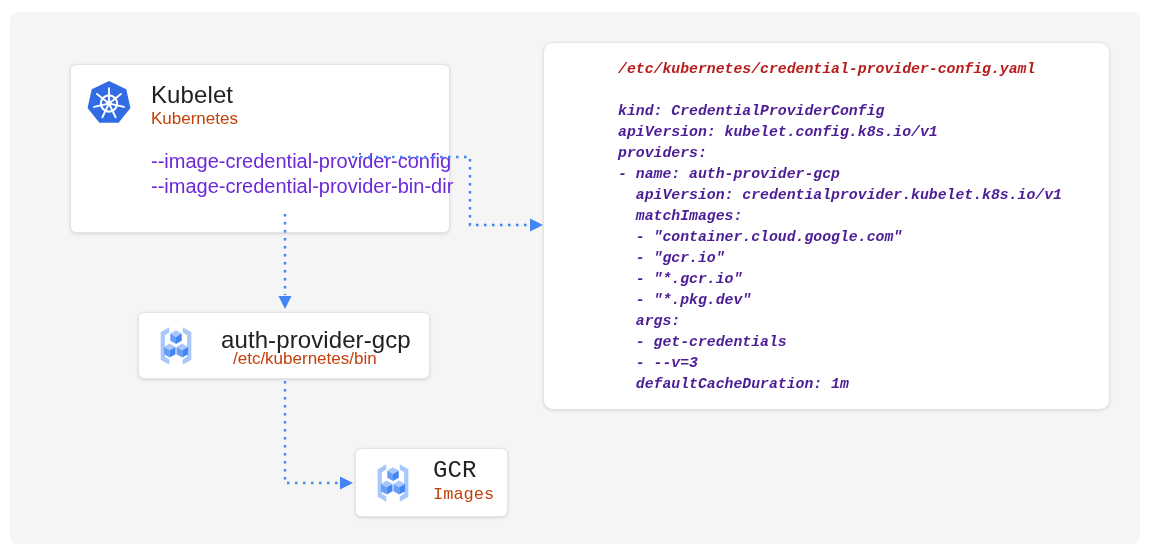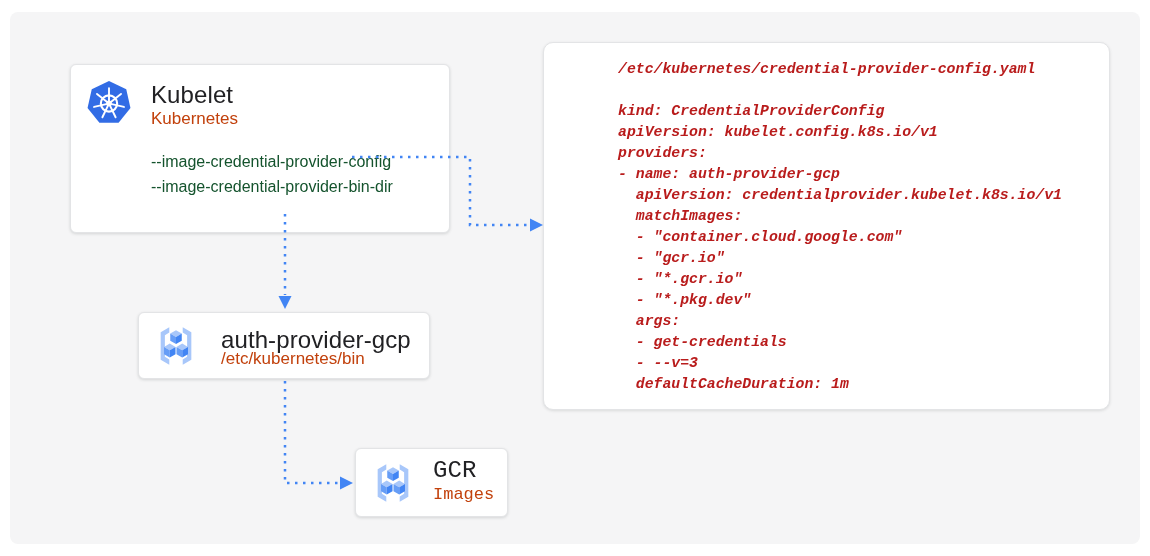--- a/index.html
+++ b/index.html
@@ -17,29 +17,29 @@
   .node .icon { position: absolute; }
   .node-kubelet .icon { left: 15px; top: 15px; width: 46px; height: 46px; }
   .node-auth .icon { left: 14px; top: 10px; width: 46px; height: 46px; }
   .node-gcr .icon { left: 14px; top: 11px; width: 46px; height: 46px; }
 
   .node-title { position: absolute; font-size: 24px; line-height: 22px; color: #212124; letter-spacing: 0.1px; white-space: nowrap; }
   .node-subtitle { position: absolute; font-size: 17px; line-height: 21px; color: #c2410c; white-space: nowrap; }
   .node-kubelet .node-title { left: 80px; top: 19px; }
   .node-kubelet .node-subtitle { left: 80px; top: 43px; }
   .node-auth .node-title { left: 82px; top: 16px; }
-  .node-auth .node-subtitle { left: 82px; top: 35px; }
+  .node-auth .node-subtitle { left: 94px; top: 35px; }
   .node-gcr .node-title { left: 77px; top: 11px; }
   .node-gcr .node-subtitle { left: 77px; top: 35px; }
 
-  .flags { position: absolute; left: 80px; top: 84px; font-size: 16px; line-height: 25px; color: #14532d; white-space: nowrap; }
+  .flags { position: absolute; left: 80px; top: 84px; font-size: 20px; line-height: 25px; color: #6d28d9; white-space: nowrap; }
 
   .codebox { position: absolute; left: 543px; top: 42px; width: 567px; height: 368px; background: #ffffff; border: 1px solid #e3e4e6; border-radius: 10px; box-shadow: 0 1px 3px rgba(60,64,67,0.15); padding: 16px 18px 0 74px; z-index: 2; }
   .filename { font-family: "Liberation Mono", monospace; font-style: italic; font-weight: bold; font-size: 14.8px; line-height: 21px; color: #b91c1c; white-space: pre; }
-  .yaml { font-family: "Liberation Mono", monospace; font-style: italic; font-weight: bold; font-size: 14.8px; line-height: 21px; color: #b91c1c; margin-top: 21px; white-space: pre; }
+  .yaml { font-family: "Liberation Mono", monospace; font-style: italic; font-weight: bold; font-size: 14.8px; line-height: 21px; color: #4c1d95; margin-top: 21px; white-space: pre; }
 </style>
 </head>
 <body>
 
 <div class="page">
   <div class="panel"></div>
 
   <svg class="arrows" viewBox="0 0 1150 556">
     <g stroke="#4285f4" stroke-width="2.5" fill="none" stroke-dasharray="2.5 5.5">
       <path d="M352,157 H470 V225 H529"></path>

